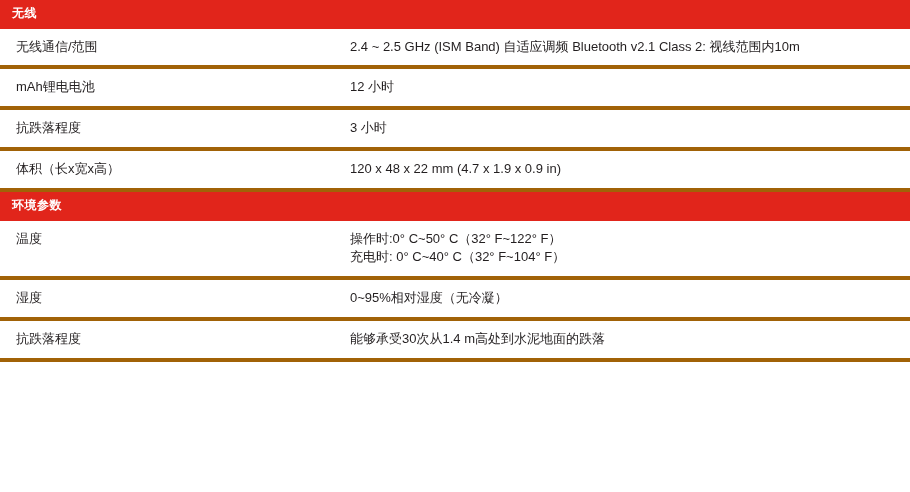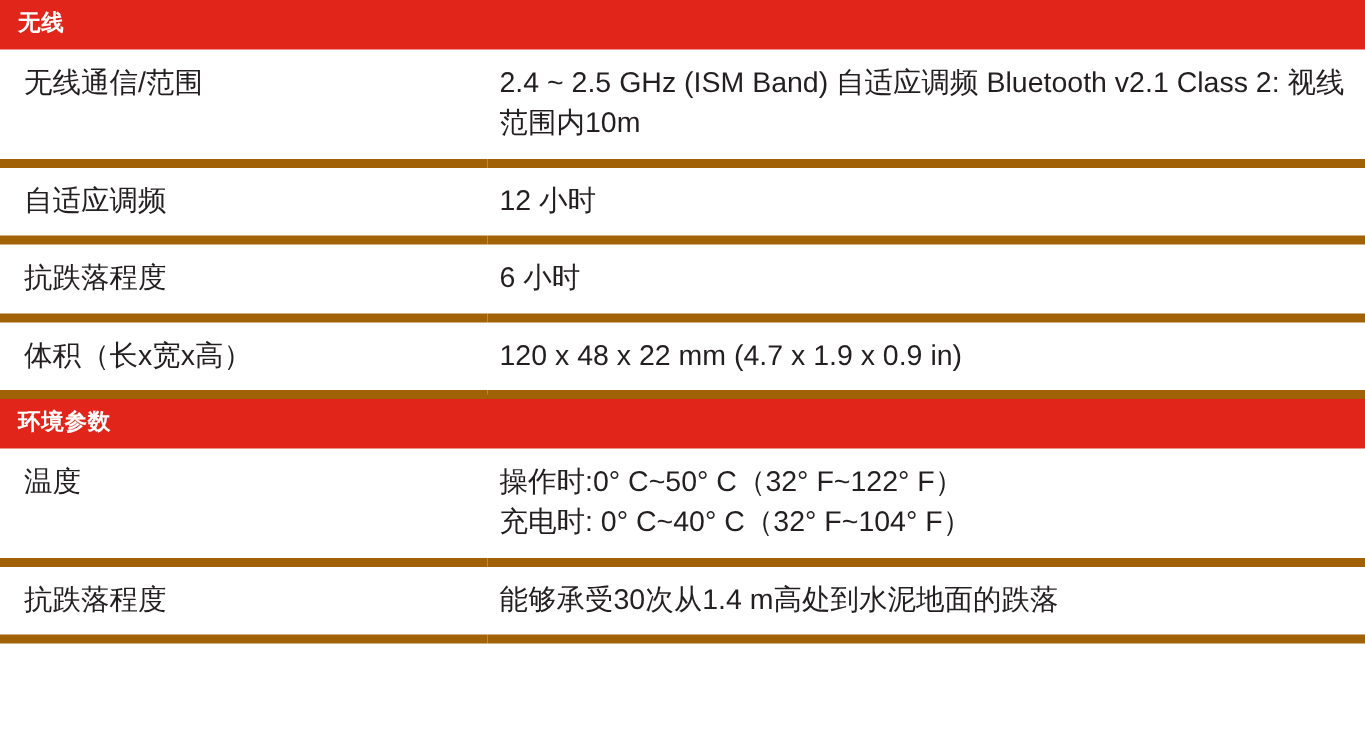--- a/index.html
+++ b/index.html
@@ -16,44 +16,45 @@
     overflow: hidden;
   }
   .spec-table {
     width: 910px;
     border-collapse: collapse;
     table-layout: fixed;
   }
   .section-row td {
     background: #e1251b;
     color: #ffffff;
-    font-size: 15px;
+    font-size: 12px;
     font-weight: bold;
     padding: 6px 0 7px 12px;
     letter-spacing: 0.5px;
     border: none;
     line-height: 1.3;
   }
   .spec-row td {
-    border-bottom: 6px solid #a16207;
+    border-bottom: 4px solid #a16207;
     vertical-align: top;
     padding: 9px 6px 9px 0;
     line-height: 1.45;
-    font-size: 19px;
+    font-size: 13px;
     color: #231f20;
   }
   .spec-row td.label {
     width: 325px;
     padding-left: 16px;
   }
   .spec-row td.value {
     padding-left: 8px;
   }
   .value-line {
     display: block;
+    margin-left: 17px;
   }
 </style>
 </head>
 <body>
 
 <table class="spec-table">
   <colgroup>
     <col style="width:325px">
     <col>
   </colgroup>
@@ -61,47 +62,53 @@
       <tr class="section-row">
         <td colspan="2">无线</td>
       </tr>
       <tr class="spec-row">
         <td class="label">无线通信/范围</td>
         <td class="value">
           <span class="value-line">2.4 ~ 2.5 GHz (ISM Band) 自适应调频 Bluetooth v2.1 Class 2: 视线范围内10m</span>
         </td>
       </tr>
       <tr class="spec-row">
-        <td class="label">自适应调频</td>
+        <td class="label">mAh锂电电池</td>
         <td class="value">
           <span class="value-line">12  小时</span>
         </td>
       </tr>
       <tr class="spec-row">
         <td class="label">抗跌落程度</td>
         <td class="value">
-          <span class="value-line">6 小时</span>
+          <span class="value-line">3 小时</span>
         </td>
       </tr>
       <tr class="spec-row">
         <td class="label">体积（长x宽x高）</td>
         <td class="value">
           <span class="value-line">120 x 48 x 22 mm (4.7 x 1.9 x 0.9 in)</span>
         </td>
       </tr>
       <tr class="section-row">
         <td colspan="2">环境参数</td>
       </tr>
       <tr class="spec-row">
         <td class="label">温度</td>
         <td class="value">
           <span class="value-line">操作时:0° C~50° C（32° F~122° F）</span>
           <span class="value-line">充电时: 0° C~40° C（32° F~104° F）</span>
         </td>
       </tr>
       <tr class="spec-row">
+        <td class="label">湿度</td>
+        <td class="value">
+          <span class="value-line">0~95%相对湿度（无冷凝）</span>
+        </td>
+      </tr>
+      <tr class="spec-row">
         <td class="label">抗跌落程度</td>
         <td class="value">
           <span class="value-line">能够承受30次从1.4 m高处到水泥地面的跌落</span>
         </td>
       </tr>
     </tbody>
 </table>
 
 </body></html>

